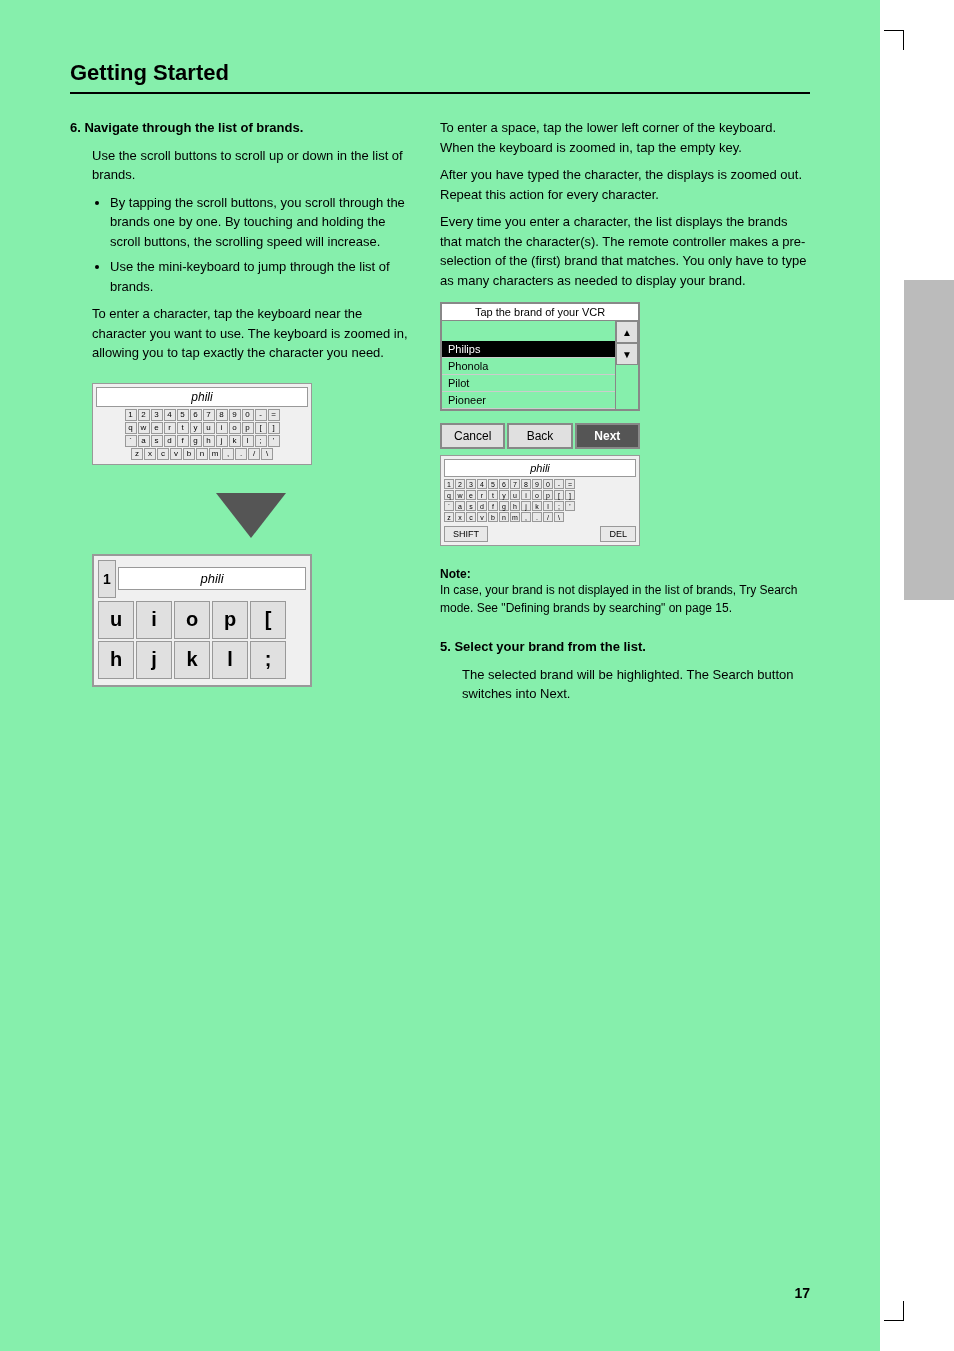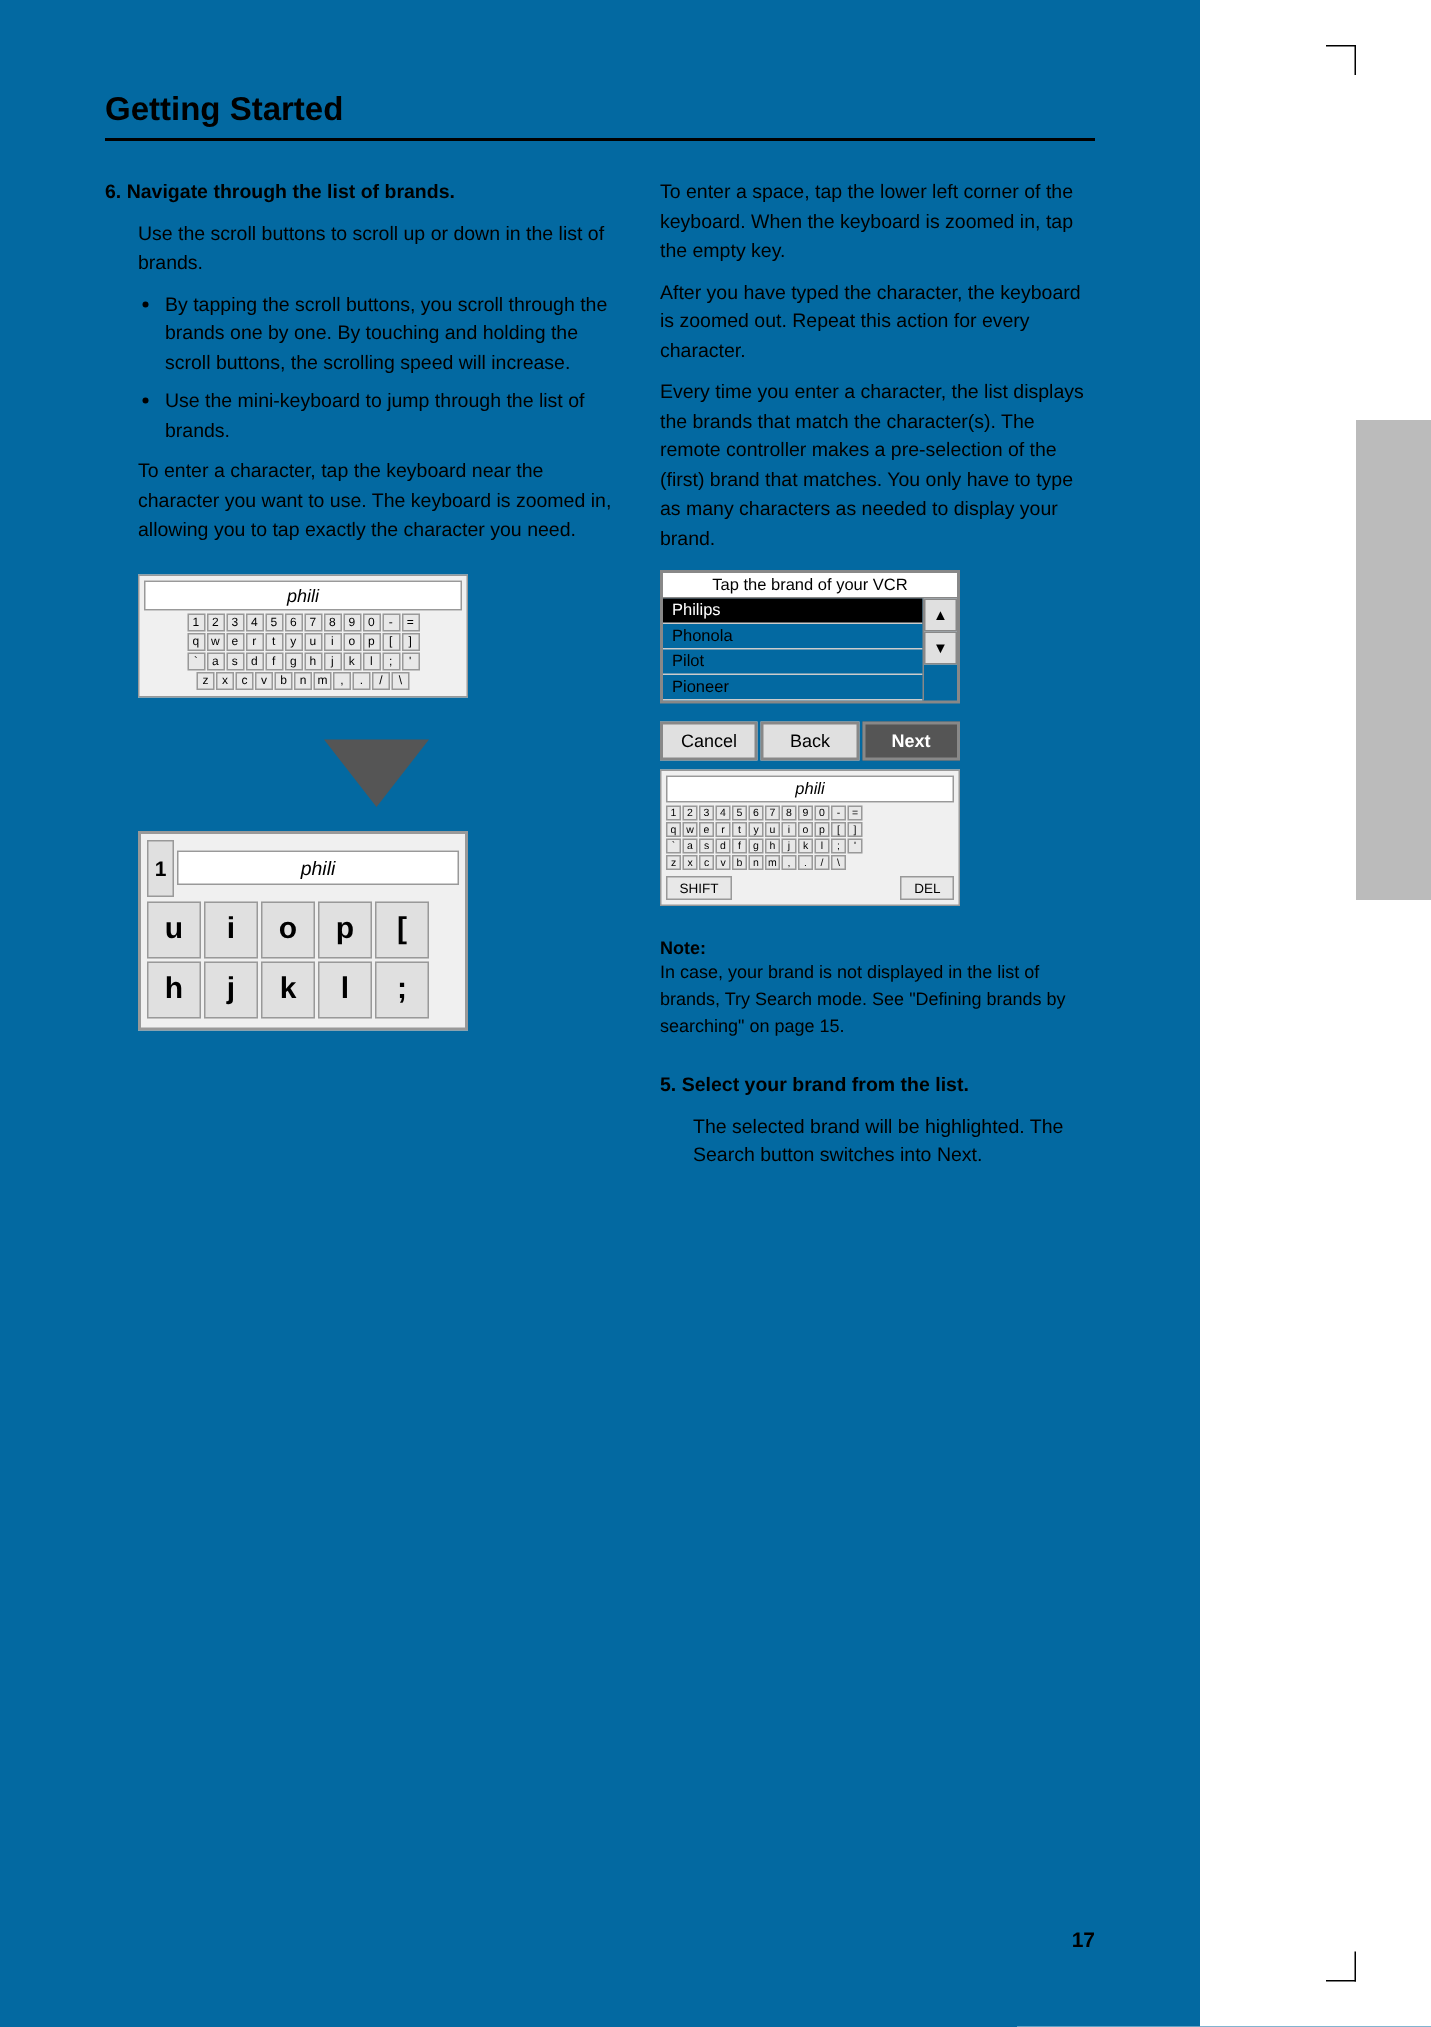--- a/index.html
+++ b/index.html
@@ -6,23 +6,23 @@
     body {
       background: #fff;
       font-family: Arial, Helvetica, sans-serif;
       font-size: 13px;
       color: #000;
       width: 954px;
       min-height: 1351px;
       position: relative;
     }
     .page {
-      width: 800px;
+      width: 880px;
       min-height: 1351px;
-      background: #0369a1;
+      background: #86efac;
       padding: 60px 70px 85px 70px;
       position: relative;
     }
     
     .corner-mark {
       position: absolute;
       width: 20px;
       height: 20px;
       border-color: #000;
       border-style: solid;
@@ -181,20 +181,21 @@
     }
     .brand-item {
       padding: 2px 6px;
       font-size: 11px;
       border-bottom: 1px solid #ccc;
       cursor: pointer;
     }
     .brand-item.selected {
       background: #000;
       color: #fff;
+      margin-top: 20px;
     }
     .scroll-btns {
       display: flex;
       flex-direction: column;
       border-left: 1px solid #888;
     }
     .scroll-btn {
       width: 22px;
       height: 22px;
       border: 1px solid #888;
@@ -424,21 +425,21 @@
             </div>
           </div>
         </div>
 
       </div>
     </div>
 
     <div class="right-col">
 
       <p>To enter a space, tap the lower left corner of the keyboard. When the keyboard is zoomed in, tap the empty key.</p>
-      <p>After you have typed the character, the keyboard is zoomed out. Repeat this action for every character.</p>
+      <p>After you have typed the character, the displays is zoomed out. Repeat this action for every character.</p>
       <p>Every time you enter a character, the list displays the brands that match the character(s). The remote controller makes a pre-selection of the (first) brand that matches. You only have to type as many characters as needed to display your brand.</p>
 
       <div class="brand-list-container">
         <div class="brand-list-header">Tap the brand of your VCR</div>
         <div class="brand-list-items">
           <div class="brand-list-brands">
             <div class="brand-item selected">Philips</div>
             <div class="brand-item">Phonola</div>
             <div class="brand-item">Pilot</div>
             <div class="brand-item">Pioneer</div>

